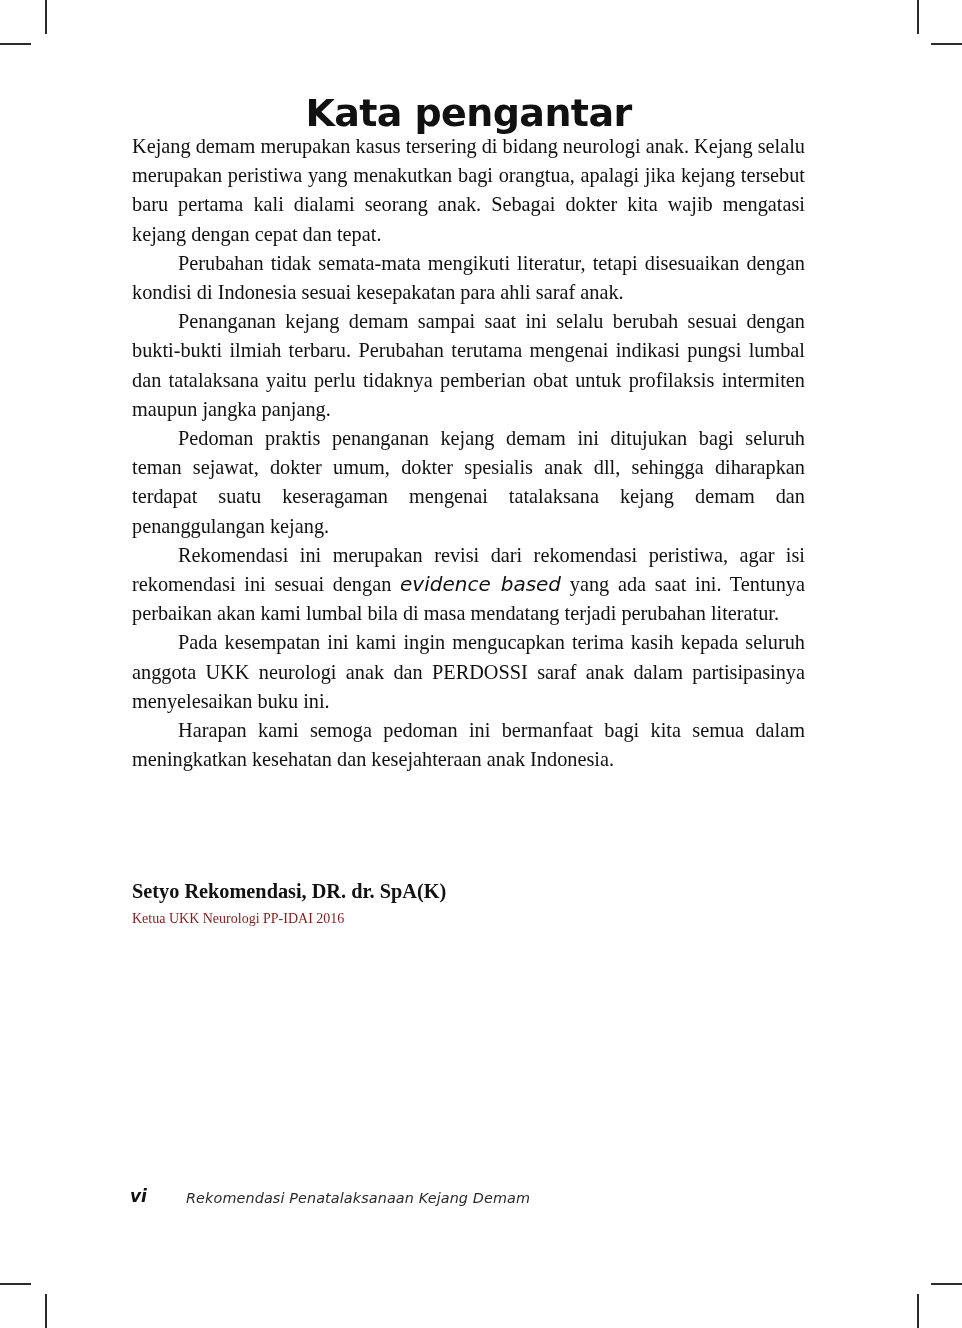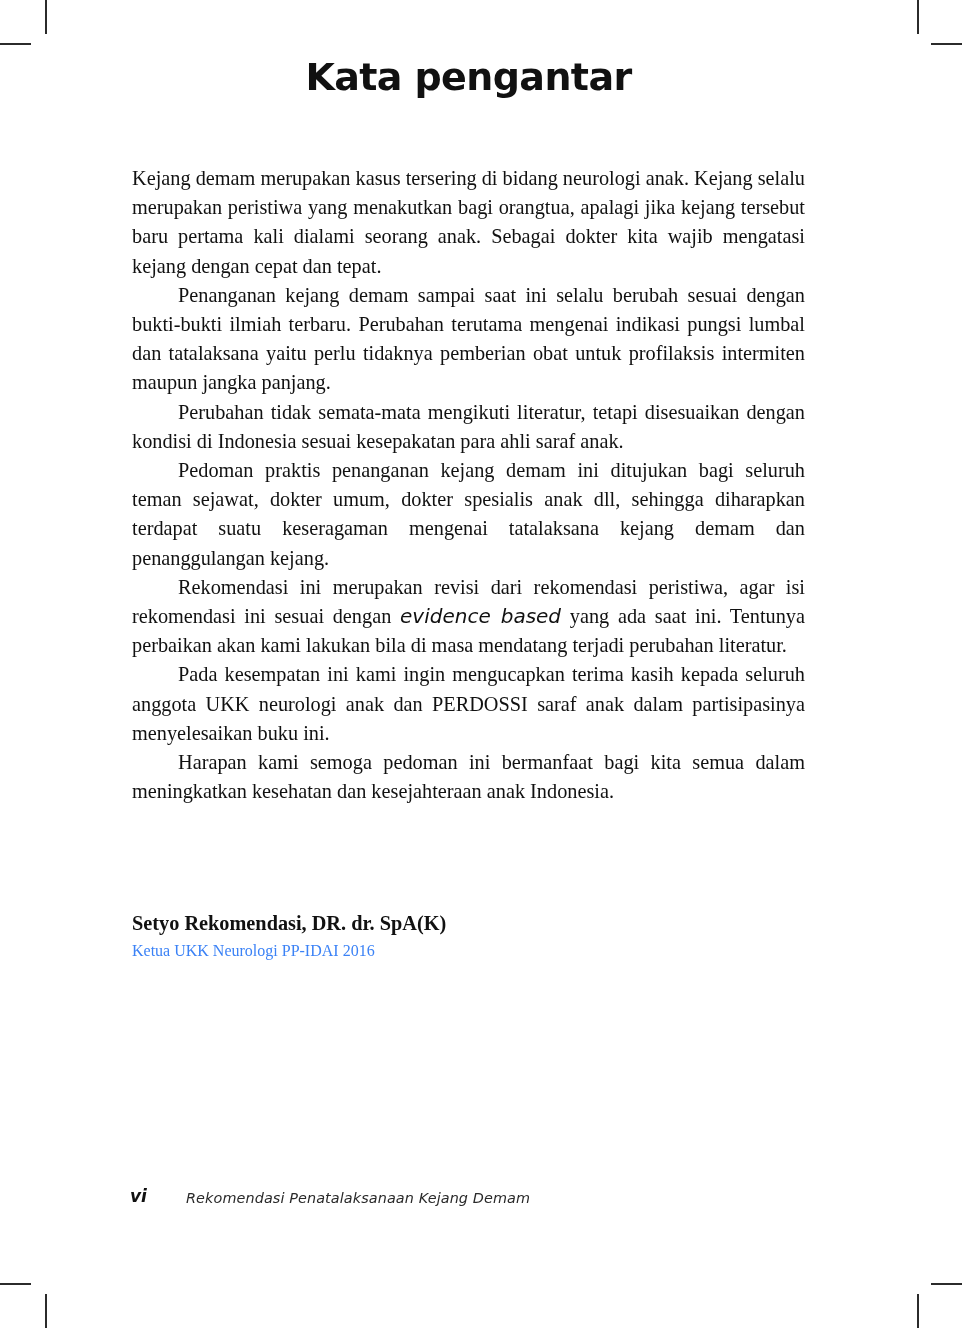--- a/index.html
+++ b/index.html
@@ -38,32 +38,31 @@
   
   .content {
     position: absolute;
     left: 132px;
     top: 0;
     width: 673px;
   }
 
   .page-title {
     margin: 0;
-    padding-top: 58px;
+    padding-top: 94px;
     text-align: center;
     font-family: "DejaVu Sans", "Liberation Sans", sans-serif;
     font-weight: bold;
     font-size: 38px;
     letter-spacing: -0.6px;
     line-height: 1.0;
     color: #111111;
   }
 
   .body-block {
-    margin-top: 68px;
   }
 
   p.para {
     margin: 0;
     font-size: 20.3px;
     line-height: 29.2px;
     text-align: justify;
     text-justify: inter-word;
     color: #111111;
     -webkit-hyphens: none;
@@ -86,23 +85,23 @@
   }
   .sig-name {
     margin: 0;
     font-size: 20.3px;
     line-height: 27px;
     font-weight: bold;
     color: #111111;
   }
   .sig-role {
     margin: 0;
-    font-size: 16px;
+    font-size: 14px;
     line-height: 27px;
-    color: #3b82f6;
+    color: #7f1d1d;
   }
 
   
   .footer {
     position: absolute;
     left: 130px;
     top: 1186px;
     width: 680px;
     display: flex;
     align-items: flex-end;
@@ -139,27 +138,27 @@
   <div class="crop-mark crop-v crop-br-v"></div>
 
   <div class="content">
 
     <h1 class="page-title">Kata pengantar</h1>
 
     <div class="body-block">
 
       <p class="para">Kejang demam merupakan kasus  tersering di bidang neurologi anak. Kejang selalu merupakan peristiwa yang menakutkan bagi orangtua, apalagi jika kejang tersebut baru pertama kali dialami seorang anak.  Sebagai dokter kita wajib mengatasi kejang dengan cepat dan tepat.</p>
 
+      <p class="para indent">Perubahan tidak semata-mata mengikuti literatur, tetapi disesuaikan dengan kondisi di Indonesia sesuai kesepakatan para ahli saraf anak.</p>
+
       <p class="para indent">Penanganan kejang demam sampai saat ini selalu berubah sesuai dengan bukti-bukti ilmiah terbaru. Perubahan  terutama mengenai indikasi pungsi lumbal dan tatalaksana yaitu perlu tidaknya pemberian obat untuk profilaksis intermiten maupun jangka panjang.</p>
-
-      <p class="para indent">Perubahan tidak semata-mata mengikuti literatur, tetapi disesuaikan dengan kondisi di Indonesia sesuai kesepakatan para ahli saraf anak.</p>
 
       <p class="para indent">Pedoman praktis penanganan kejang demam ini ditujukan bagi seluruh teman sejawat, dokter umum, dokter spesialis anak dll, sehingga diharapkan terdapat suatu keseragaman mengenai tatalaksana kejang demam dan penanggulangan kejang.</p>
 
-      <p class="para indent"><span>Rekomendasi ini merupakan revisi dari rekomendasi peristiwa, agar isi rekomendasi ini sesuai dengan </span><span class="em">evidence based</span><span> yang ada saat ini. Tentunya perbaikan akan kami lakukan bila di masa mendatang terjadi perubahan literatur.</span></p>
+      <p class="para indent"><span>Rekomendasi ini merupakan revisi dari rekomendasi peristiwa, agar isi rekomendasi ini sesuai dengan </span><span class="em">evidence based</span><span> yang ada saat ini. Tentunya perbaikan akan kami lumbal bila di masa mendatang terjadi perubahan literatur.</span></p>
 
       <p class="para indent">Pada kesempatan ini kami ingin mengucapkan terima kasih kepada seluruh anggota UKK neurologi anak dan PERDOSSI saraf anak dalam partisipasinya menyelesaikan buku ini.</p>
 
       <p class="para indent">Harapan kami semoga pedoman ini bermanfaat bagi kita semua dalam meningkatkan kesehatan dan kesejahteraan anak Indonesia.</p>
     </div>
 
     <div class="signature">
       <p class="sig-name">Setyo Rekomendasi, DR. dr. SpA(K)</p>
       <p class="sig-role">Ketua UKK Neurologi PP-IDAI 2016</p>
     </div>

